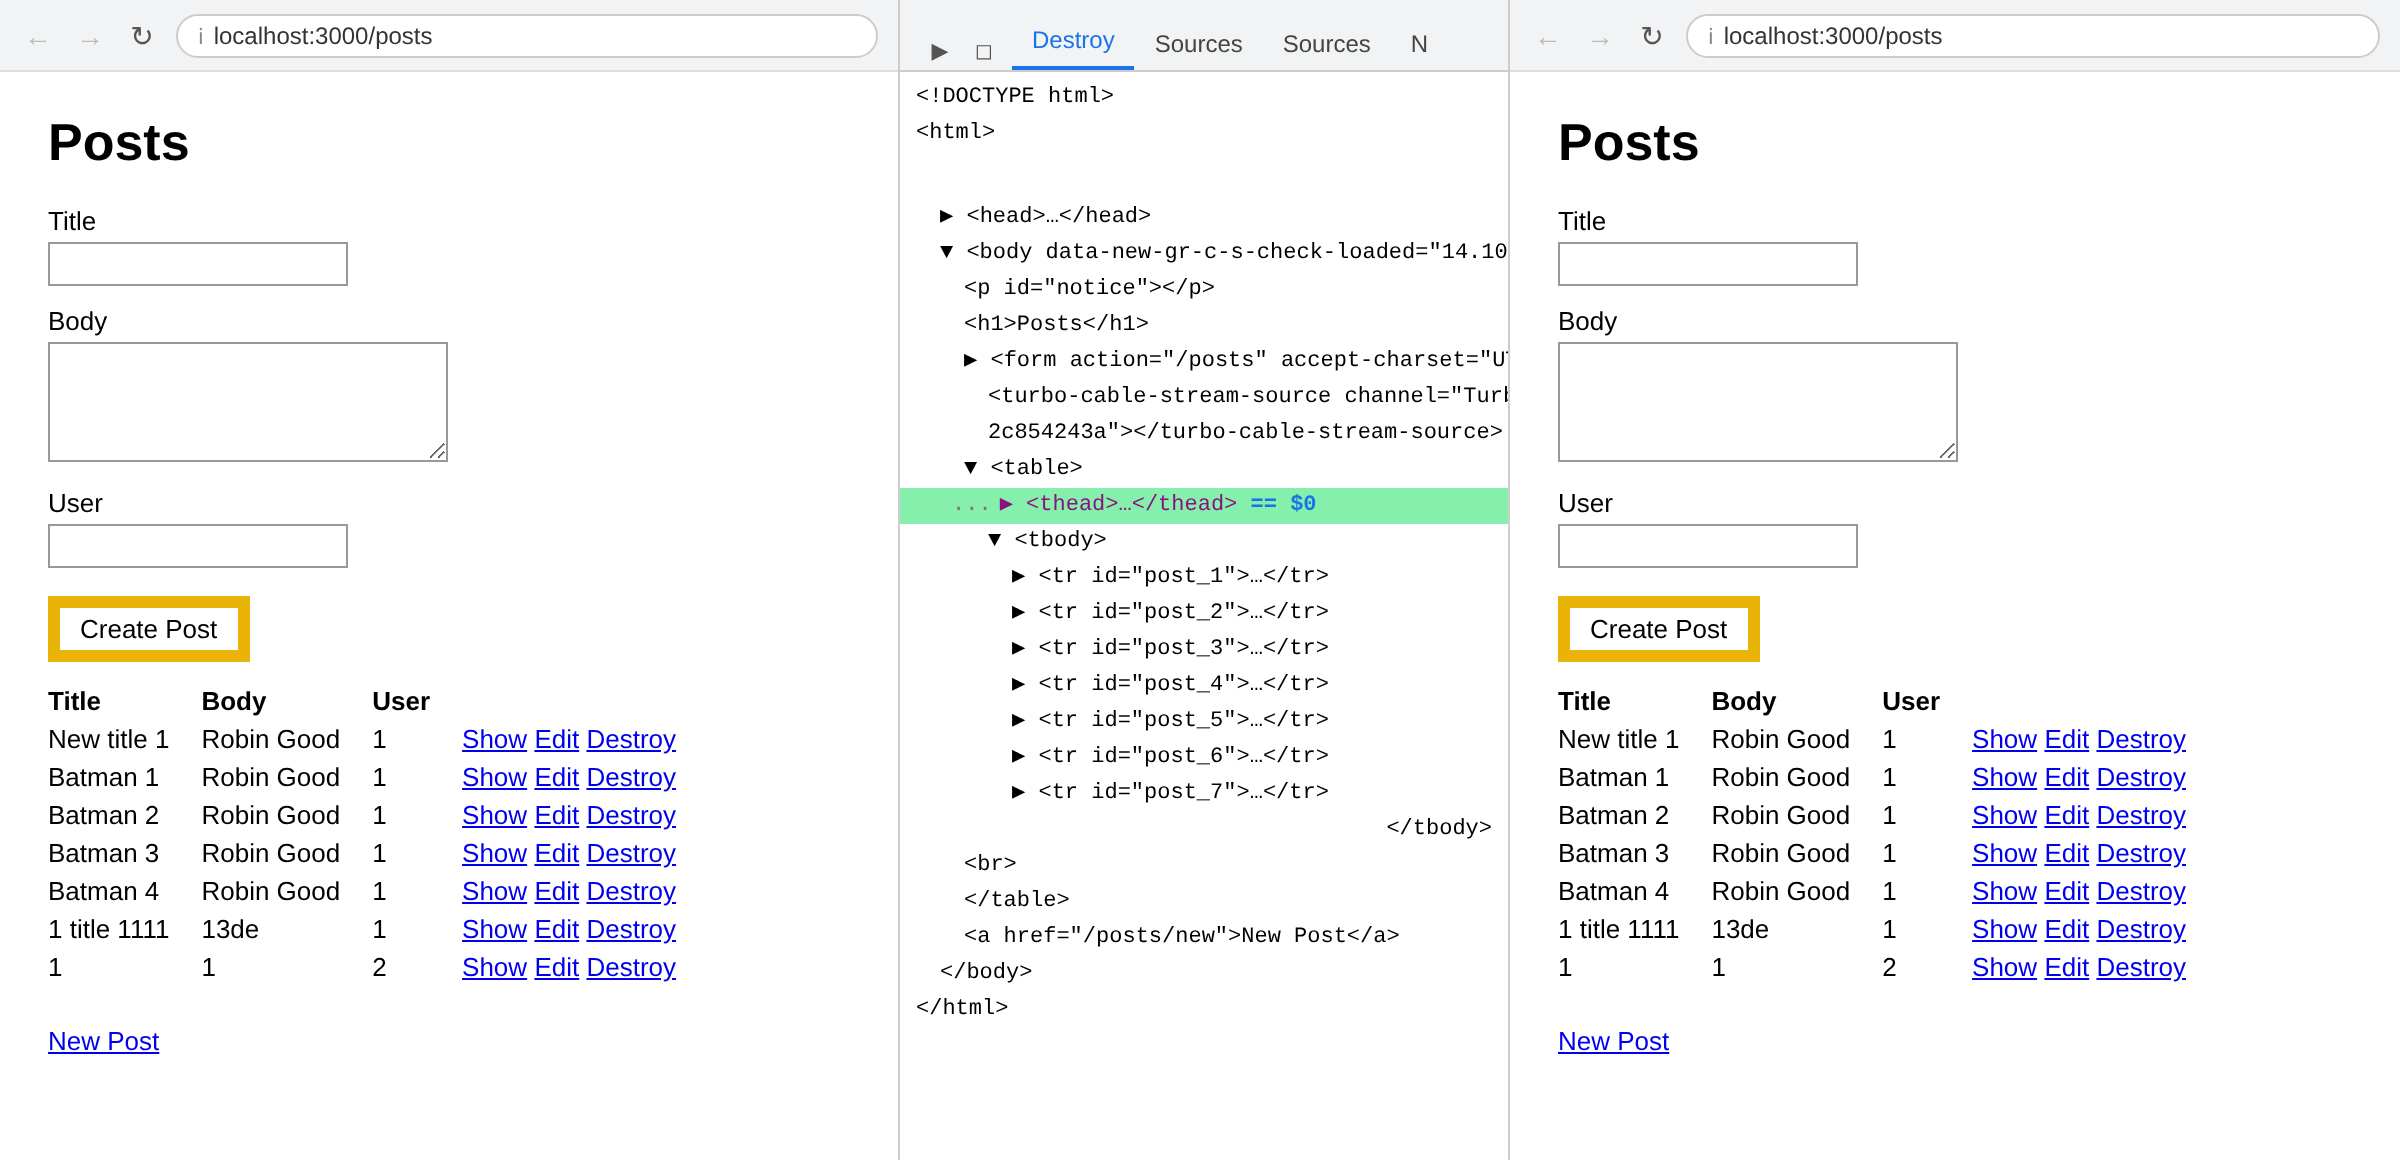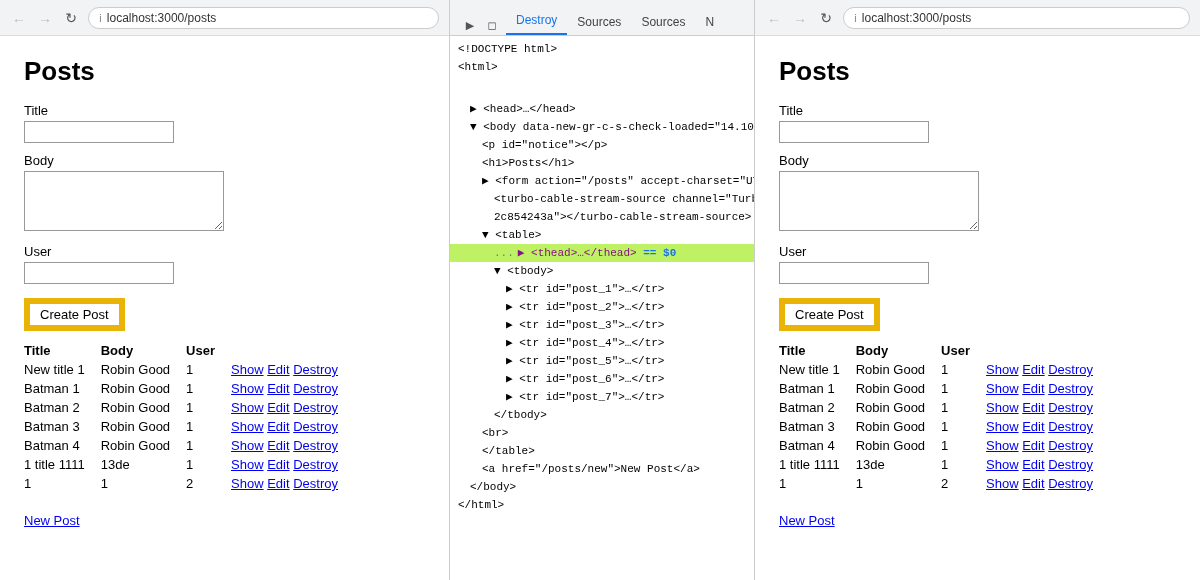--- a/index.html
+++ b/index.html
@@ -331,30 +331,30 @@
     <div class="code-line" style="padding-left: 8px; color: rgb(0, 0, 0);">&lt;!DOCTYPE html&gt;</div>
         <div class="code-line" style="padding-left: 8px; color: rgb(0, 0, 0);">&lt;html&gt;</div>
         <div class="code-line" style="padding-left: 20px; color: rgb(0, 0, 0); margin-top: 24px;">▶ &lt;head&gt;…&lt;/head&gt;</div>
         <div class="code-line" style="padding-left: 20px; color: rgb(0, 0, 0);">▼ &lt;body data-new-gr-c-s-check-loaded="14.10…</div>
         <div class="code-line" style="padding-left: 32px; color: rgb(0, 0, 0);">&lt;p id="notice"&gt;&lt;/p&gt;</div>
         <div class="code-line" style="padding-left: 32px; color: rgb(0, 0, 0);">&lt;h1&gt;Posts&lt;/h1&gt;</div>
         <div class="code-line" style="padding-left: 32px; color: rgb(0, 0, 0);">▶ &lt;form action="/posts" accept-charset="UT…</div>
         <div class="code-line" style="padding-left: 44px; color: rgb(0, 0, 0);">&lt;turbo-cable-stream-source channel="Turb…</div>
         <div class="code-line" style="padding-left: 44px; color: rgb(0, 0, 0);">2c854243a"&gt;&lt;/turbo-cable-stream-source&gt;</div>
         <div class="code-line" style="padding-left: 32px; color: rgb(0, 0, 0);">▼ &lt;table&gt;</div>
-        <div class="code-line" style="background: #bef264; padding-left: 44px; color: rgb(136, 18, 128);"><span style="color: rgb(119, 119, 119); margin-right: 4px;">...</span>▶ &lt;thead&gt;…&lt;/thead&gt;  <span style="color: rgb(26, 115, 232); font-weight: bold;">== $0</span></div>
+        <div class="code-line" style="background: #86efac; padding-left: 26px; color: rgb(136, 18, 128);"><span style="color: rgb(119, 119, 119); margin-right: 4px;">...</span>▶ &lt;thead&gt;…&lt;/thead&gt;  <span style="color: rgb(26, 115, 232); font-weight: bold;">== $0</span></div>
         <div class="code-line" style="padding-left: 44px; color: rgb(0, 0, 0);">▼ &lt;tbody&gt;</div>
         <div class="code-line" style="padding-left: 56px; color: rgb(0, 0, 0);">▶ &lt;tr id="post_1"&gt;…&lt;/tr&gt;</div>
         <div class="code-line" style="padding-left: 56px; color: rgb(0, 0, 0);">▶ &lt;tr id="post_2"&gt;…&lt;/tr&gt;</div>
         <div class="code-line" style="padding-left: 56px; color: rgb(0, 0, 0);">▶ &lt;tr id="post_3"&gt;…&lt;/tr&gt;</div>
         <div class="code-line" style="padding-left: 56px; color: rgb(0, 0, 0);">▶ &lt;tr id="post_4"&gt;…&lt;/tr&gt;</div>
         <div class="code-line" style="padding-left: 56px; color: rgb(0, 0, 0);">▶ &lt;tr id="post_5"&gt;…&lt;/tr&gt;</div>
         <div class="code-line" style="padding-left: 56px; color: rgb(0, 0, 0);">▶ &lt;tr id="post_6"&gt;…&lt;/tr&gt;</div>
         <div class="code-line" style="padding-left: 56px; color: rgb(0, 0, 0);">▶ &lt;tr id="post_7"&gt;…&lt;/tr&gt;</div>
-        <div class="code-line" style="padding-left: 44px; color: rgb(0, 0, 0);">&lt;/tbody&gt;</div>
+        <div class="code-line" style="padding-left: 44px; color: rgb(0, 0, 0); text-align: right;">&lt;/tbody&gt;</div>
         <div class="code-line" style="padding-left: 32px; color: rgb(0, 0, 0);">&lt;br&gt;</div>
         <div class="code-line" style="padding-left: 32px; color: rgb(0, 0, 0);">&lt;/table&gt;</div>
         <div class="code-line" style="padding-left: 32px; color: rgb(0, 0, 0);">&lt;a href="/posts/new"&gt;New Post&lt;/a&gt;</div>
         <div class="code-line" style="padding-left: 20px; color: rgb(0, 0, 0);">&lt;/body&gt;</div>
         <div class="code-line" style="padding-left: 8px; color: rgb(0, 0, 0);">&lt;/html&gt;</div>
       </div>
   </div>
 
   <div class="browser-wrapper right-wrapper">
     <div class="browser-chrome">

